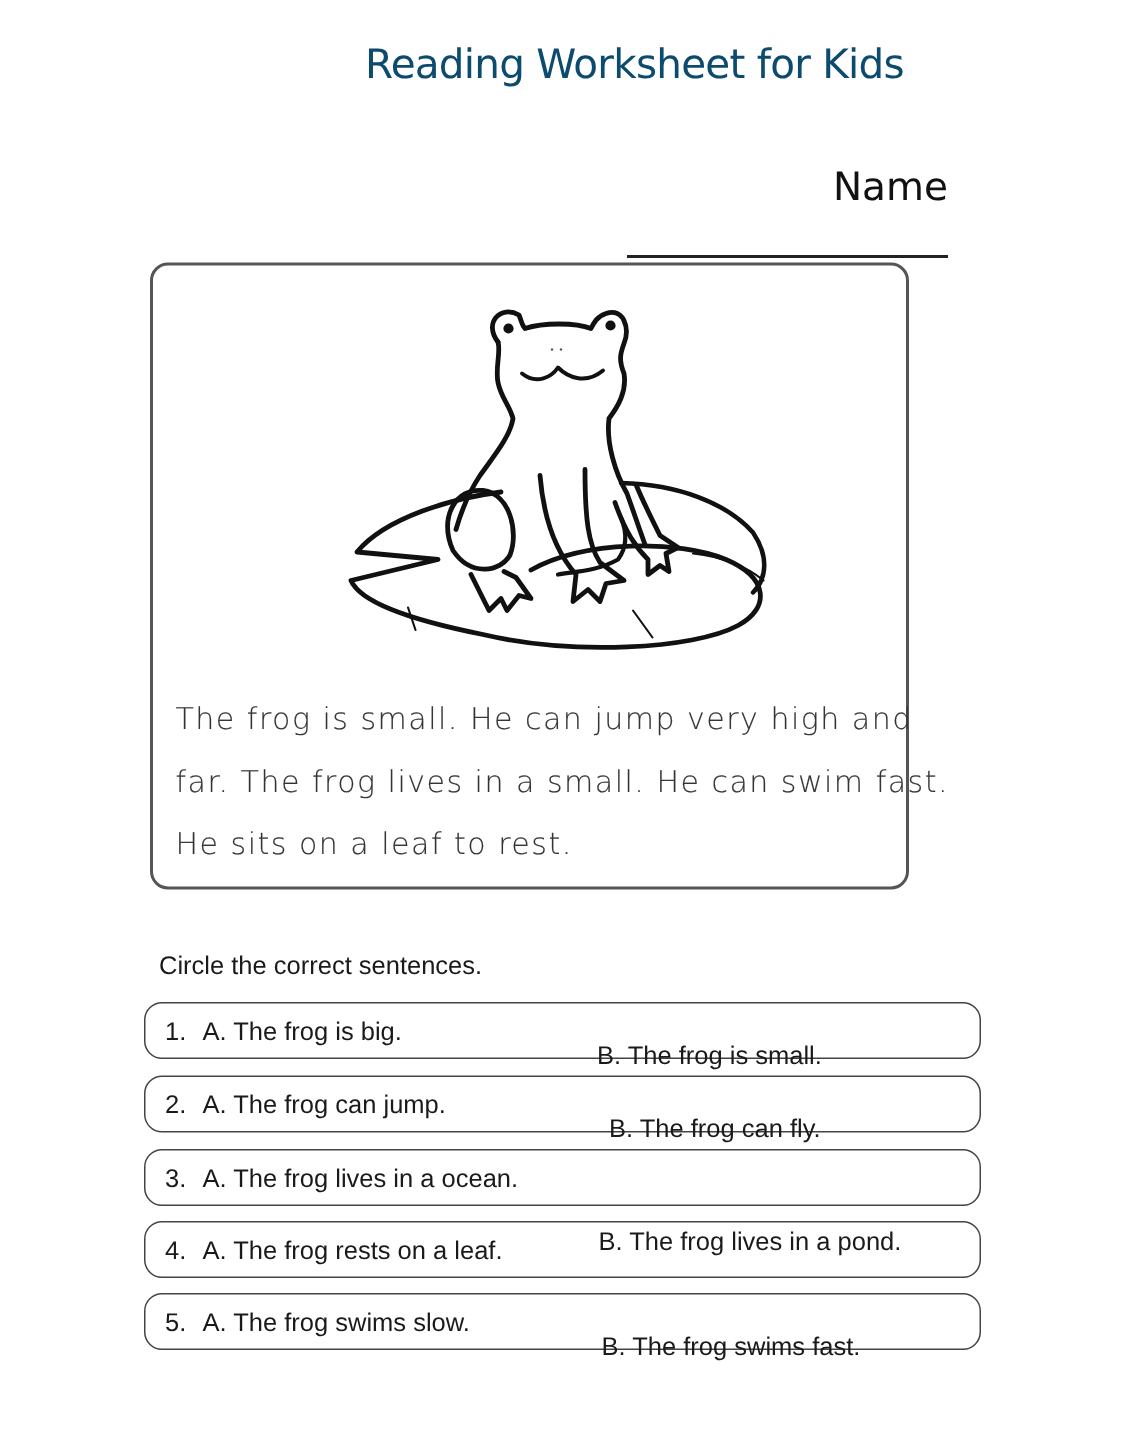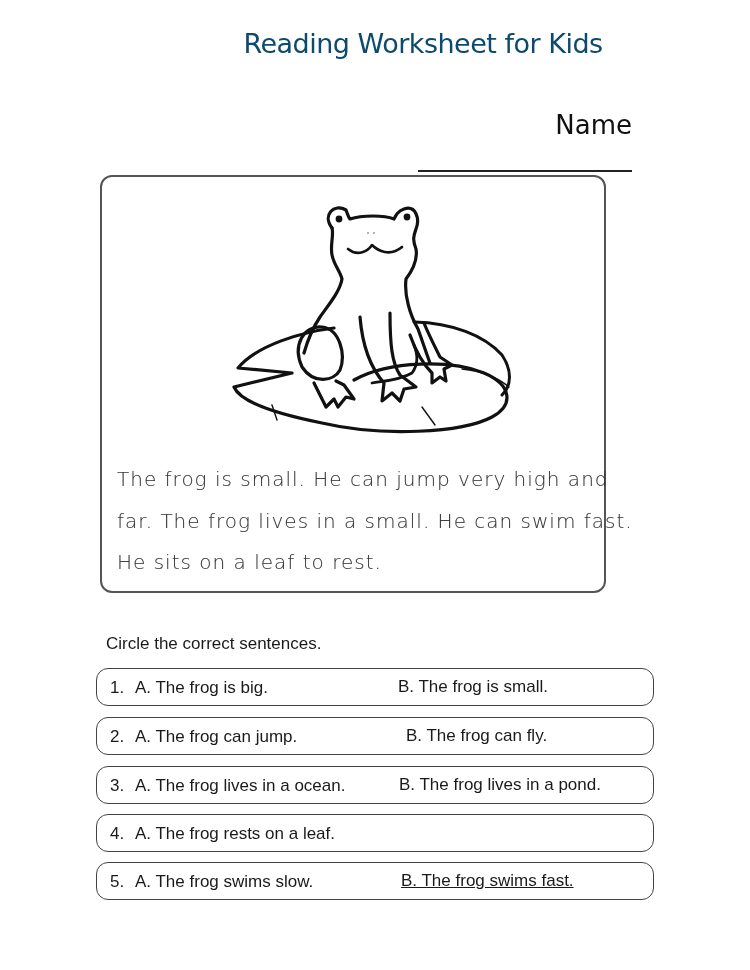--- a/index.html
+++ b/index.html
@@ -101,21 +101,21 @@
       top: 9px;
     }
     .question .opt-a {
       position: absolute;
       left: 38px;
       top: 9px;
       white-space: nowrap;
     }
     .question .opt-b {
       position: absolute;
-      top: 8px;
+      top: 25px;
       white-space: nowrap;
     }
   </style>
 </head>
 <body>
 
 <div class="title">Reading Worksheet for Kids</div>
 
 <div class="name-line">
   <span>Name</span>
@@ -175,25 +175,25 @@
 
 <div class="question" style="top:717px;">
   <span class="num">2.</span>
   <span class="opt-a">A. The frog can jump.</span>
   <span class="opt-b" style="left:301px;margin-left:8px;">B. The frog can fly.</span>
 </div>
 
 <div class="question" style="top:766px;">
   <span class="num">3.</span>
   <span class="opt-a">A. The frog lives in a ocean.</span>
-  <span class="opt-b" style="left:302px;">B. The frog lives in a pond.</span>
+  <span class="opt-b" style="left:302px;margin-top:26px;">B. The frog lives in a pond.</span>
 </div>
 
 <div class="question" style="top:814px;">
   <span class="num">4.</span>
   <span class="opt-a">A. The frog rests on a leaf.</span>
 </div>
 
 <div class="question" style="top:862px;">
   <span class="num">5.</span>
   <span class="opt-a">A. The frog swims slow.</span>
-  <span class="opt-b" style="left:304px;text-decoration:underline;">B. The frog swims fast.</span>
+  <span class="opt-b" style="left:304px;">B. The frog swims fast.</span>
 </div>
 
 </body></html>

